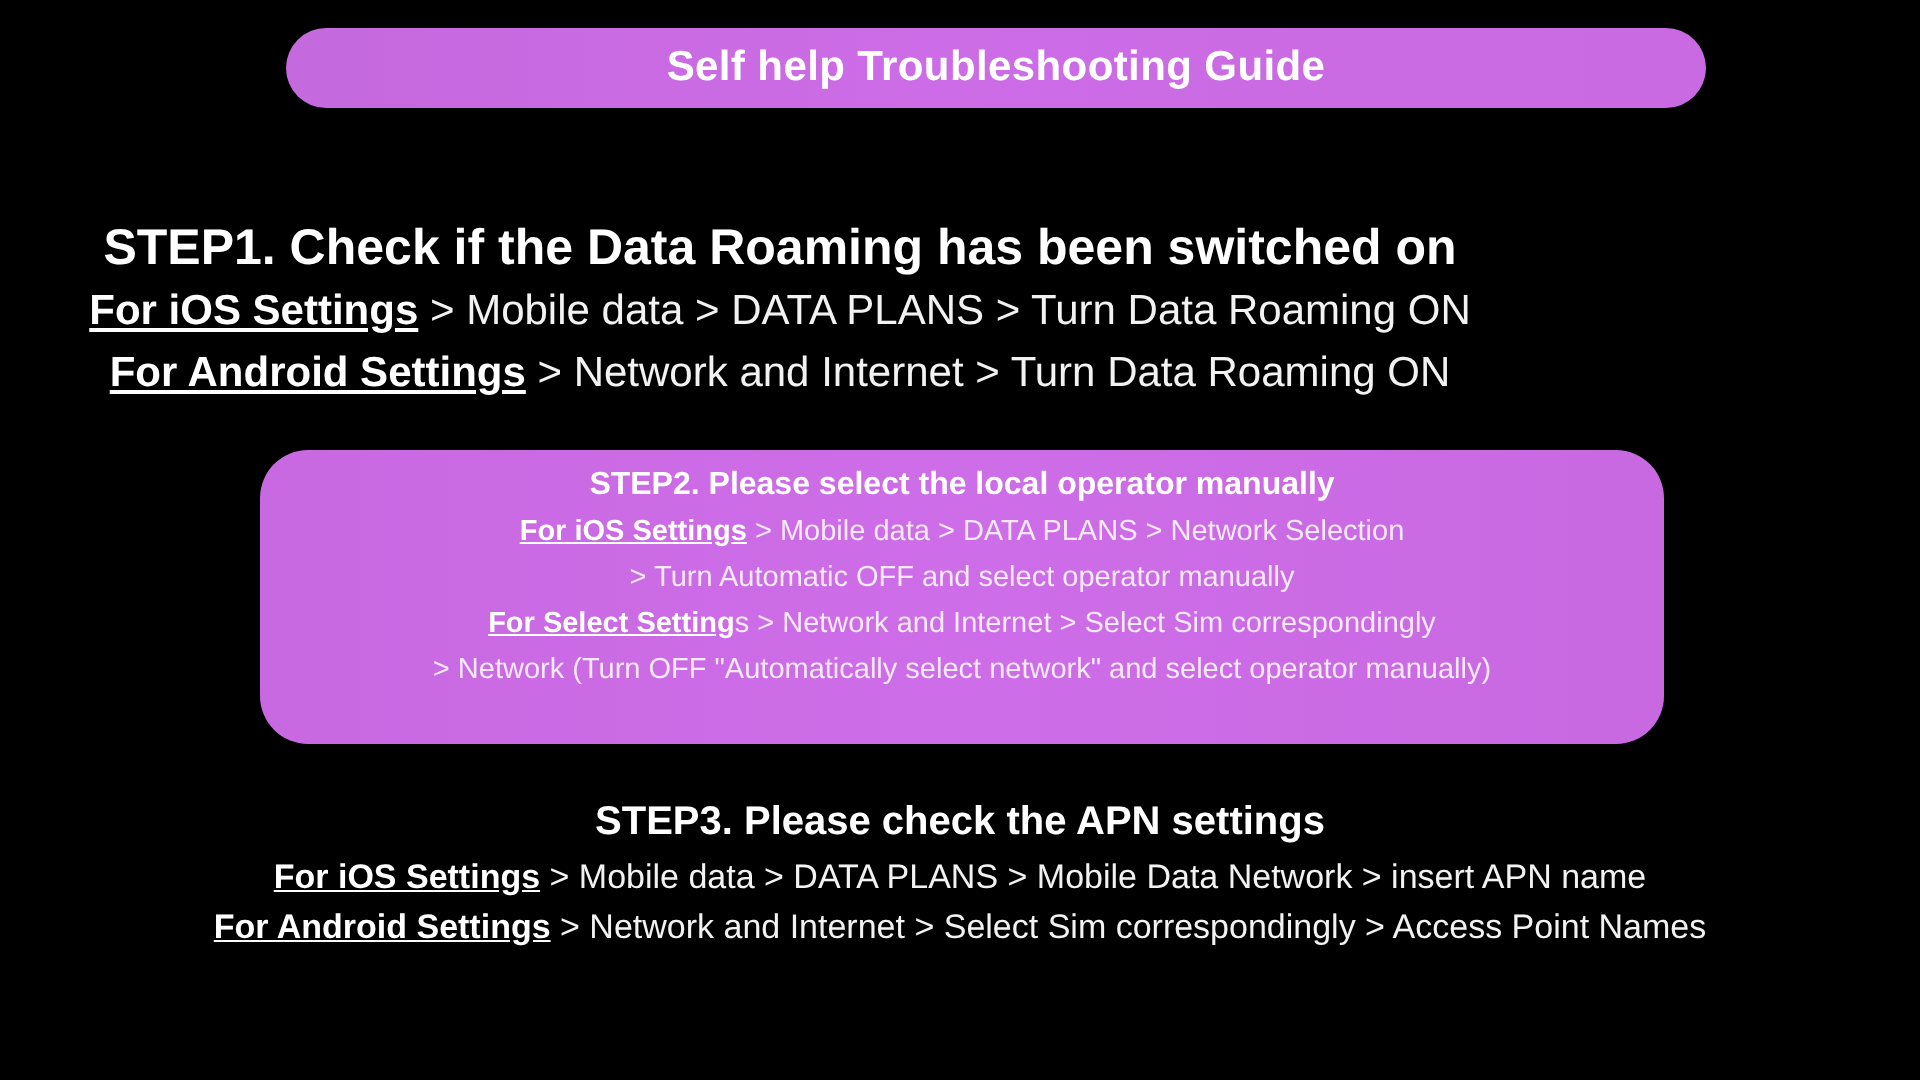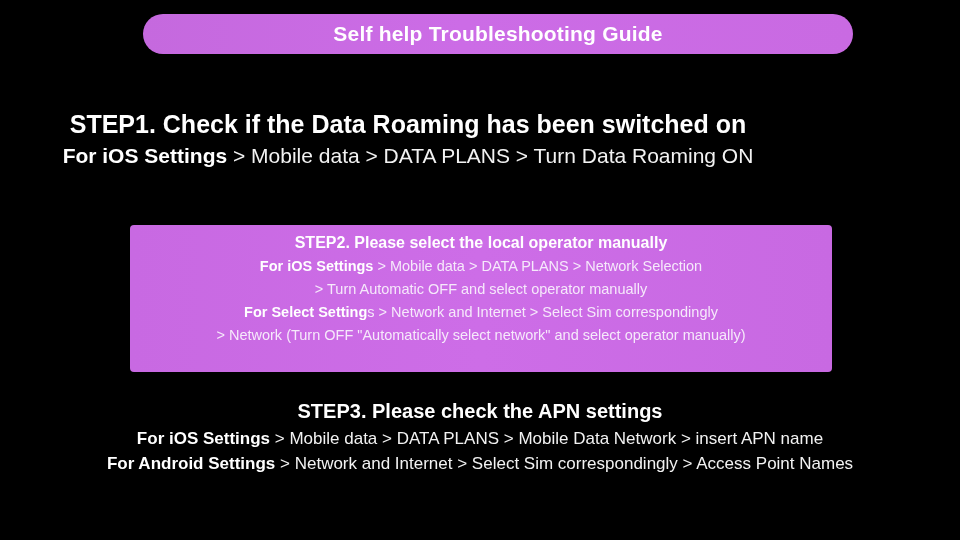--- a/index.html
+++ b/index.html
@@ -51,47 +51,47 @@
     white-space: nowrap;
   }
   .step-line {
     text-align: center;
     color: #f2f2f2;
     white-space: nowrap;
   }
   .step-line b {
     font-weight: bold;
     color: #ffffff;
+    text-decoration: underline;
   }
 
   
   .step1 {
     position: absolute;
     left: 0;
     top: 108px;
     width: 780px;
-    padding-left: 18px;
   }
   .step1 .step-heading {
     font-size: 25px;
     line-height: 32px;
   }
   .step1 .step-line {
     font-size: 21px;
     line-height: 31px;
   }
 
   
   .step2-panel {
     position: absolute;
     left: 130px;
     top: 225px;
     width: 702px;
     height: 147px;
-    border-radius: 4px;
+    border-radius: 24px;
     background: linear-gradient(90deg, #c869e2 0%, #cd6de7 50%, #c869e2 100%);
     box-sizing: border-box;
     padding-top: 6px;
   }
   .step2-panel .step-heading {
     font-size: 16px;
     line-height: 24px;
     color: #ffffff;
   }
   .step2-panel .step-line {
@@ -126,20 +126,23 @@
 
   <div class="title-banner">
     <span class="title-text">Self help Troubleshooting Guide</span>
   </div>
 
   <div class="step1">
     <div class="step-heading">STEP1. Check if the Data Roaming has been switched on</div>
     <div class="step-line">
       <b>For iOS Settings</b><span> &gt; Mobile data &gt; DATA PLANS &gt; Turn Data Roaming ON</span>
     </div>
+    <div class="step-line">
+      <b>For Android Settings</b><span> &gt; Network and Internet &gt; Turn Data Roaming ON</span>
+    </div>
   </div>
 
   <div class="step2-panel">
     <div class="step-heading">STEP2. Please select the local operator manually</div>
     <div class="step-line">
       <b>For iOS Settings</b><span> &gt; Mobile data &gt; DATA PLANS &gt; Network Selection</span>
     </div>
     <div class="step-line">
       <span>&gt; Turn Automatic OFF and select operator manually</span>
     </div>

